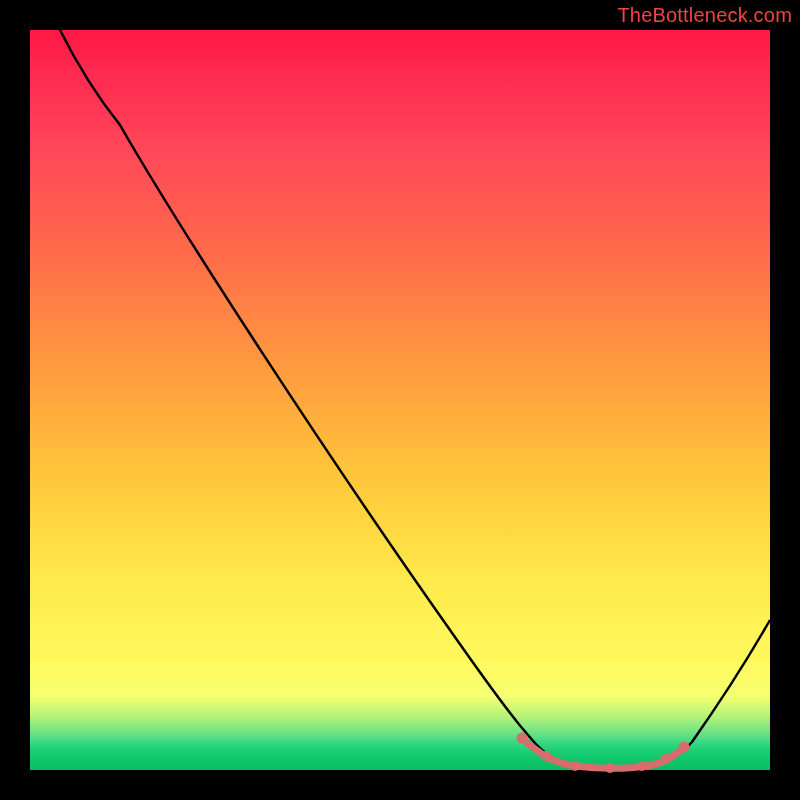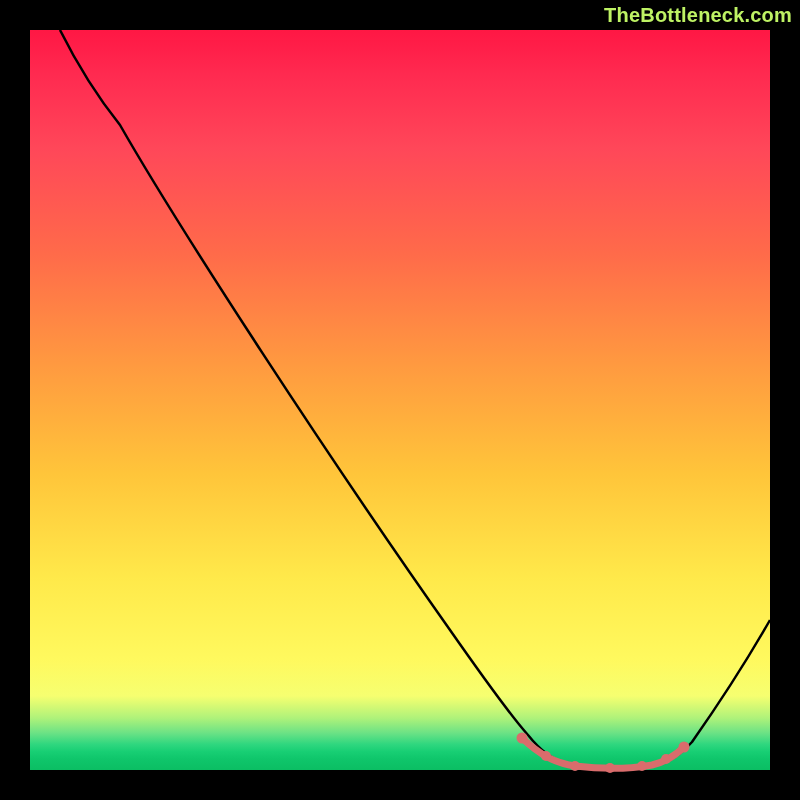--- a/index.html
+++ b/index.html
@@ -14,23 +14,23 @@
   .wrap {
     position: relative;
     width: 800px;
     height: 800px;
     background: #000;
   }
   .watermark {
     position: absolute;
     top: 4px;
     right: 8px;
-    color: #bef264;
+    color: #ef4444;
     font-size: 20px;
-    font-weight: 700;
+    font-weight: 400;
     letter-spacing: 0.2px;
     user-select: none;
   }
   .plot-area {
     position: absolute;
     left: 30px;
     top: 30px;
     width: 740px;
     height: 740px;
     

